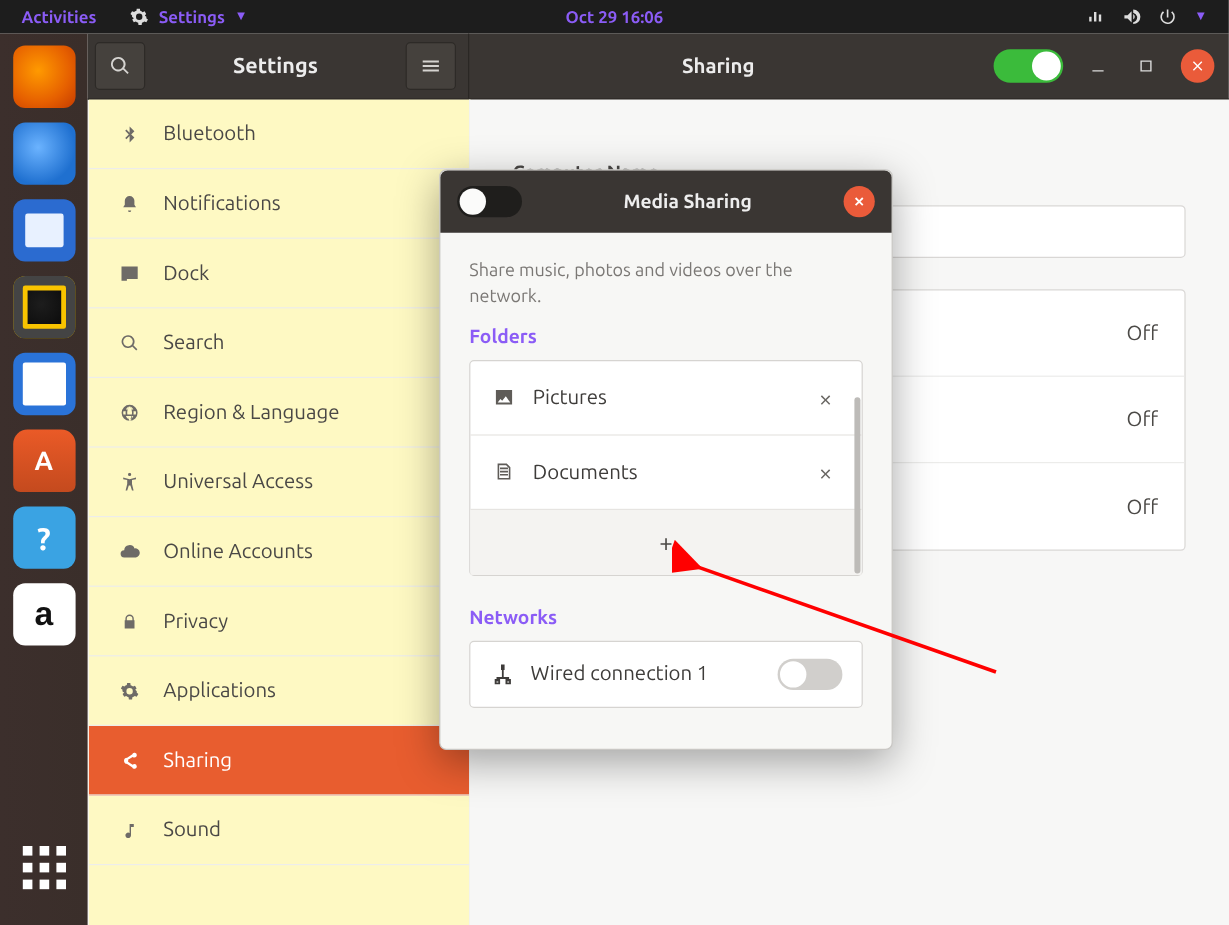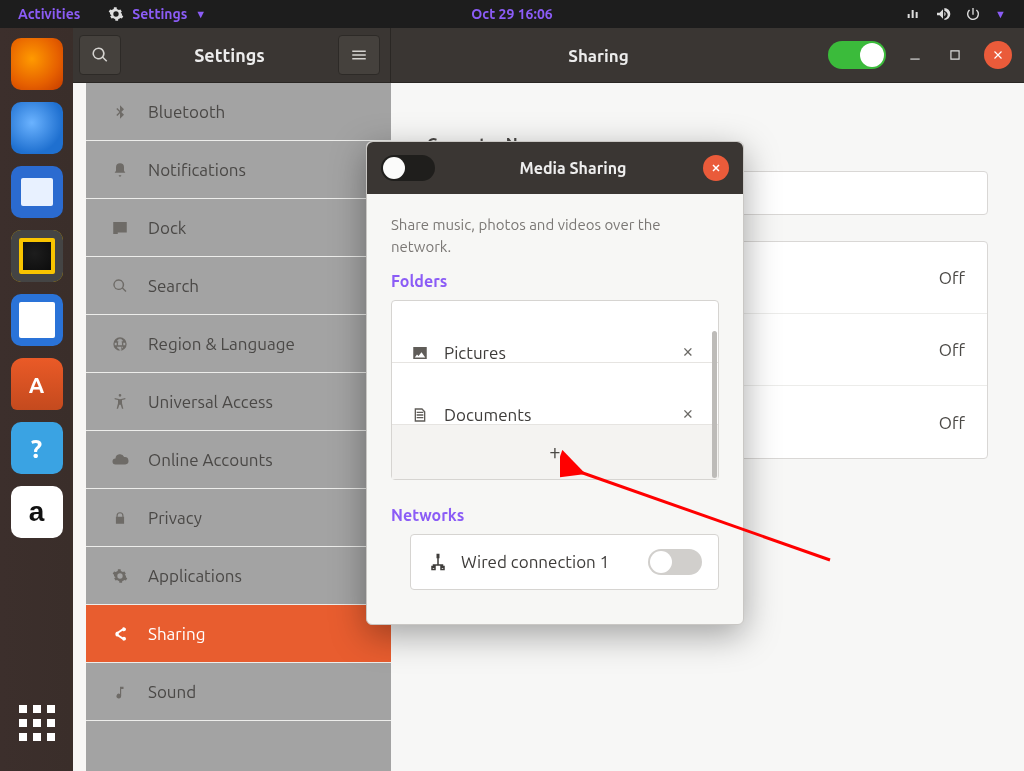--- a/index.html
+++ b/index.html
@@ -102,23 +102,23 @@
     width:58px; height:28px; border-radius:14px;
     background:#3bbb3b; position:relative;
   }
   .toggle-on::after { content:''; position:absolute; right:2px; top:2px; width:24px; height:24px; background:#fff; border-radius:50%; }
   .wm-btn { width:22px; height:22px; display:flex; align-items:center; justify-content:center; color:#ddd; }
   .wm-close { width:28px; height:28px; border-radius:50%; background:#ea5b3a; color:#fff; display:flex; align-items:center; justify-content:center; }
 
   
   .sidebar {
     position: absolute;
-    left: 86px; top: 83px; bottom: 0;
+    left: 74px; top: 83px; bottom: 0;
     width: 318px;
-    background: #a3a3a3;
+    background: #fef9c3;
     border-right: 1px solid #d6d6d4;
     overflow: hidden;
   }
   .side-item {
     display:flex; align-items:center; gap:18px;
     padding: 0 24px;
     height: 58px;
     color:#4a4846;
     font-size: 17px;
     border-bottom: 1px solid #ededeb;
@@ -165,27 +165,27 @@
   .dlg-toggle-off::after { content:''; position:absolute; left:2px; top:2px; width:22px; height:22px; background:#fbfbfa; border-radius:50%; }
   .dlg-title { flex:1; text-align:center; color:#eee; font-weight:bold; font-size:16px; }
   .dlg-close { width:26px; height:26px; border-radius:50%; background:#ea5b3a; display:flex; align-items:center; justify-content:center; color:#fff;}
 
   .dlg-body { padding: 20px 24px 34px; }
   .dlg-desc { color:#7b7875; font-size:15px; line-height:1.45; }
   .dlg-sect { font-weight:bold; color:#8b5cf6; font-size:16px; margin-top:14px; margin-bottom:10px; }
 
   .folder-list { background:#fff; border:1px solid #d6d4d1; border-radius:4px; position:relative; }
   .folder-list::after { content:''; position:absolute; right:1px; top:30px; bottom:1px; width:5px; background:#bdbbb8; border-radius:3px; }
-  .folder-row { height:62px; display:flex; align-items:flex-end; padding:0 18px; border-bottom:1px solid #e6e4e1; color:#3e3c3a;}
+  .folder-row { height:62px; display:flex; align-items:center; padding:0 18px; border-bottom:1px solid #e6e4e1; color:#3e3c3a;}
   .folder-row .fic { width:20px; margin-right:14px; display:flex; justify-content:center; fill:#5f5c58;}
   .folder-row .flabel { flex:1; font-size:17px; }
   .folder-row .frm { width:24px; text-align:center; color:#6b6965; font-size:20px; }
   .folder-add { height:54px; display:flex; align-items:center; justify-content:center; background:#f4f3f1; color:#4b4946; font-size:20px; }
 
-  .net-row { height:56px; background:#fff; border:1px solid #d6d4d1; border-radius:4px; display:flex; align-items:center; padding:0 16px; color:#3e3c3a; font-size:17px;margin-left:19px; }
+  .net-row { height:56px; background:#fff; border:1px solid #d6d4d1; border-radius:4px; display:flex; align-items:center; padding:0 16px; color:#3e3c3a; font-size:17px; }
   .net-row .nic { width:22px; margin-right:12px; fill:#3e3c3a; display:flex; justify-content:center;}
   .net-toggle-off { width:54px; height:26px; background:#d1cfcc; border-radius:13px; position:relative; margin-left:auto; }
   .net-toggle-off::after { content:''; position:absolute; left:2px; top:2px; width:22px; height:22px; background:#fff; border-radius:50%; }
 
   
   .annotation-arrow {
     position:absolute; z-index:30;
     left: 560px; top: 450px;
     pointer-events:none;
   }

